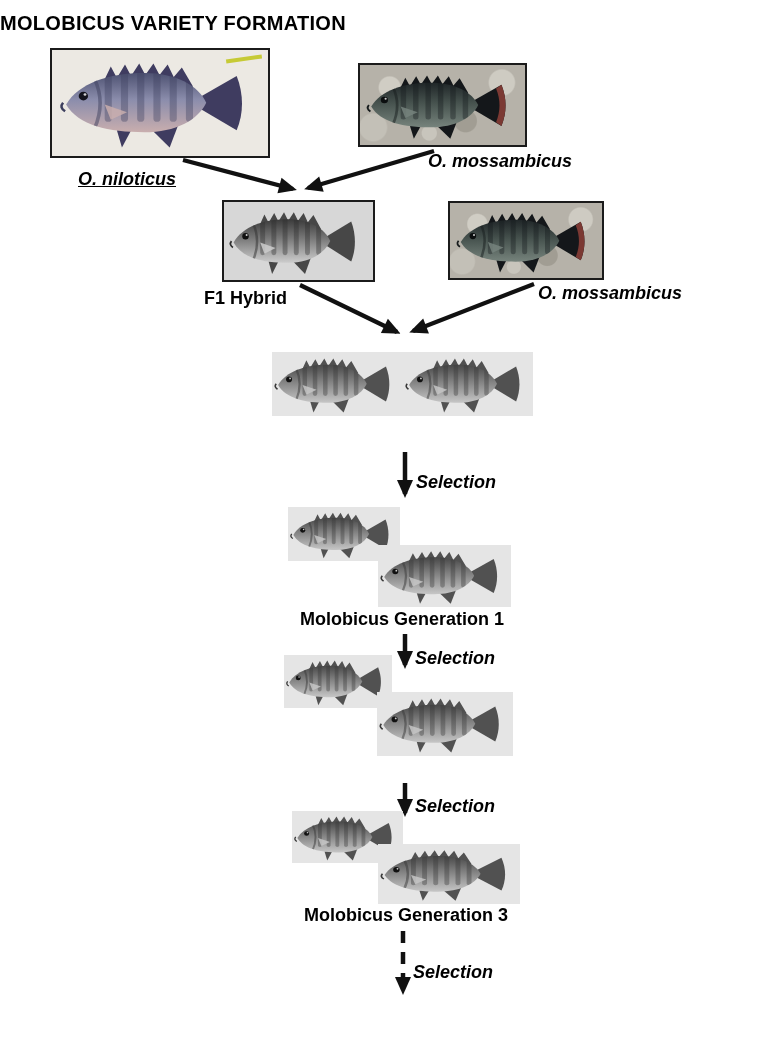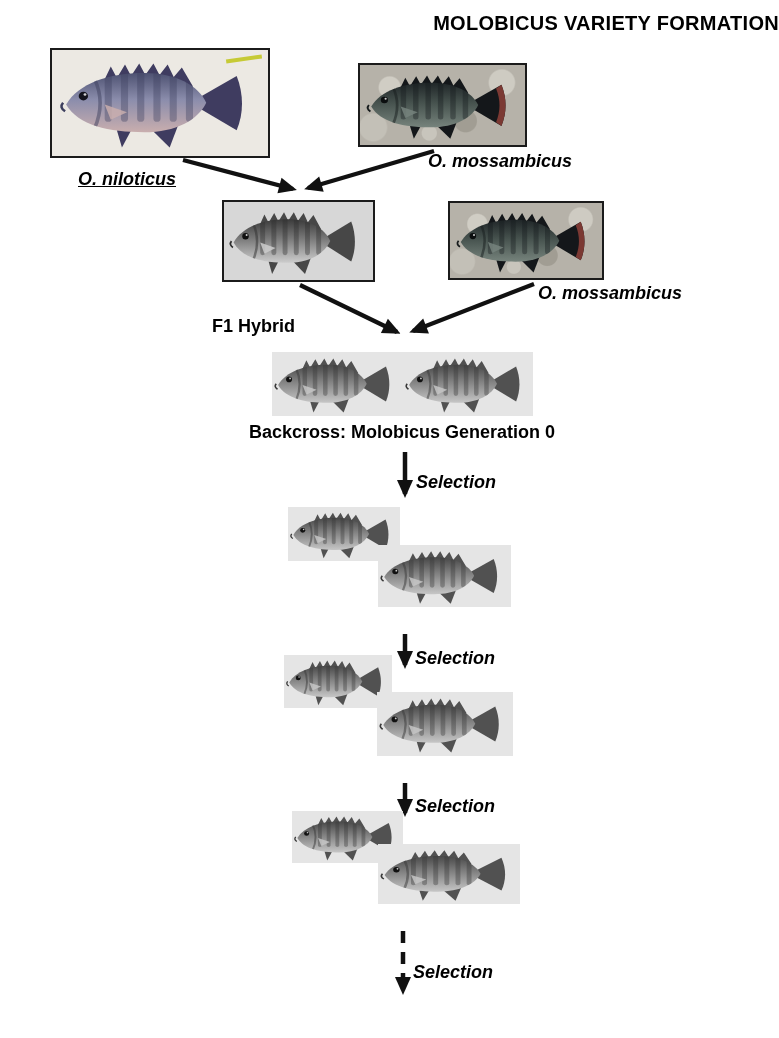--- a/index.html
+++ b/index.html
@@ -1,21 +1,21 @@
 <!DOCTYPE html>
 <html style="--arrow: #111111;"><head>
 <meta charset="utf-8">
 <style>
   html,body{margin:0;padding:0;background:#ffffff;}
   #canvas{
     position:relative;width:779px;height:1038px;margin:0 auto;background:#ffffff;
     font-family:"Liberation Sans", sans-serif;color:#000;overflow:hidden;
   }
   #title{
-    position:absolute;top:12px;left:0;width:100%;text-align:right;
+    position:absolute;top:12px;left:0;width:100%;text-align:left;
     font-size:20px;font-weight:bold;letter-spacing:.3px;margin:0;
   }
   #arrows{position:absolute;top:0;left:0;pointer-events:none;}
   .arrow{stroke:var(--arrow,#111);fill:none;}
   .photo{
     position:absolute;border:2.5px solid #1b1b1b;box-sizing:border-box;overflow:hidden;
   }
   .fish{position:absolute;}
   .photo .fish{left:3%;top:5%;width:94%;height:90%;}
   .genfish{position:absolute;overflow:hidden;}
@@ -38,21 +38,21 @@
   .genfish{background:#e5e5e5;}
   .ruler{position:absolute;top:7px;right:6px;width:36px;height:4px;background:#c6ca35;transform:rotate(-8deg);}
   
   #ph-nil {left:50px; top:48px; width:220px; height:110px;}
   #ph-mos1{left:358px;top:63px; width:169px; height:84px;}
   #ph-f1  {left:222px;top:200px;width:153px; height:82px;}
   #ph-mos2{left:448px;top:201px;width:156px; height:79px;}
   
   #lb-nil {left:78px; top:169px;text-decoration:underline;}
   #lb-mos1{left:428px;top:151px;}
-  #lb-f1  {left:212px;top:288px;margin-top:28px;}
+  #lb-f1  {left:204px;top:288px;}
   #lb-mos2{left:538px;top:283px;}
   #lb-g0  {left:402px;top:422px;}
   #lb-g1  {left:402px;top:609px;}
   #lb-g2  {left:398px;top:755px;}
   #lb-g3  {left:406px;top:905px;}
   #sel1{left:416px;top:472px;}
   #sel2{left:415px;top:648px;}
   #sel3{left:415px;top:796px;}
   #sel4{left:413px;top:962px;}
   
@@ -288,21 +288,20 @@
             <rect x="110" y="12" width="7" height="58" rx="3.5" fill="#383838" opacity="0.38"></rect>
             <rect x="126" y="12" width="7" height="58" rx="3.5" fill="#383838" opacity="0.38"></rect>
       <path d="M36,25 Q47,50 36,77" stroke="#383838" stroke-width="3.5" fill="none" opacity="0.5"></path>
     </g>
     <path d="M46,52 L68,60 L52,68 Z" fill="#c6c6c6" opacity="0.85"></path>
     <circle cx="25" cy="43" r="4.6" fill="#111111"></circle>
           <circle cx="26.6" cy="41.4" r="1.4" fill="#fff" opacity="0.8"></circle>
     <path d="M5,50 Q1,55 7,59" stroke="#383838" stroke-width="2.5" fill="none"></path>
   </svg></div>
   </div>
-  <div class="label center" id="lb-g0">Backcross: Molobicus Generation 0</div>
 
   <div class="label italic" id="sel1">Selection</div>
 
   <div class="genfish" id="g1s">
     <div class="fish"><svg viewBox="0 0 200 100" width="100%" height="100%" preserveAspectRatio="none">
     <defs>
       <linearGradient id="fg6" x1="0" y1="0" x2="0" y2="1">
         <stop offset="0" stop-color="#484848"></stop>
               <stop offset="0.45" stop-color="#828282"></stop>
               <stop offset="1" stop-color="#c6c6c6"></stop>
@@ -358,20 +357,21 @@
             <rect x="110" y="12" width="7" height="58" rx="3.5" fill="#383838" opacity="0.38"></rect>
             <rect x="126" y="12" width="7" height="58" rx="3.5" fill="#383838" opacity="0.38"></rect>
       <path d="M36,25 Q47,50 36,77" stroke="#383838" stroke-width="3.5" fill="none" opacity="0.5"></path>
     </g>
     <path d="M46,52 L68,60 L52,68 Z" fill="#c6c6c6" opacity="0.85"></path>
     <circle cx="25" cy="43" r="4.6" fill="#111111"></circle>
           <circle cx="26.6" cy="41.4" r="1.4" fill="#fff" opacity="0.8"></circle>
     <path d="M5,50 Q1,55 7,59" stroke="#383838" stroke-width="2.5" fill="none"></path>
   </svg></div>
   </div>
+  <div class="label center" id="lb-g1">Molobicus Generation 1</div>
 
   <div class="label italic" id="sel2">Selection</div>
 
   <div class="genfish" id="g2s">
     <div class="fish"><svg viewBox="0 0 200 100" width="100%" height="100%" preserveAspectRatio="none">
     <defs>
       <linearGradient id="fg8" x1="0" y1="0" x2="0" y2="1">
         <stop offset="0" stop-color="#484848"></stop>
               <stop offset="0.45" stop-color="#828282"></stop>
               <stop offset="1" stop-color="#c6c6c6"></stop>
@@ -496,16 +496,17 @@
             <rect x="110" y="12" width="7" height="58" rx="3.5" fill="#383838" opacity="0.38"></rect>
             <rect x="126" y="12" width="7" height="58" rx="3.5" fill="#383838" opacity="0.38"></rect>
       <path d="M36,25 Q47,50 36,77" stroke="#383838" stroke-width="3.5" fill="none" opacity="0.5"></path>
     </g>
     <path d="M46,52 L68,60 L52,68 Z" fill="#c6c6c6" opacity="0.85"></path>
     <circle cx="25" cy="43" r="4.6" fill="#111111"></circle>
           <circle cx="26.6" cy="41.4" r="1.4" fill="#fff" opacity="0.8"></circle>
     <path d="M5,50 Q1,55 7,59" stroke="#383838" stroke-width="2.5" fill="none"></path>
   </svg></div>
   </div>
+  <div class="label center" id="lb-g3">Molobicus Generation 3</div>
 
   <div class="label italic" id="sel4">Selection</div>
 
 </div>
 
 </body></html>

